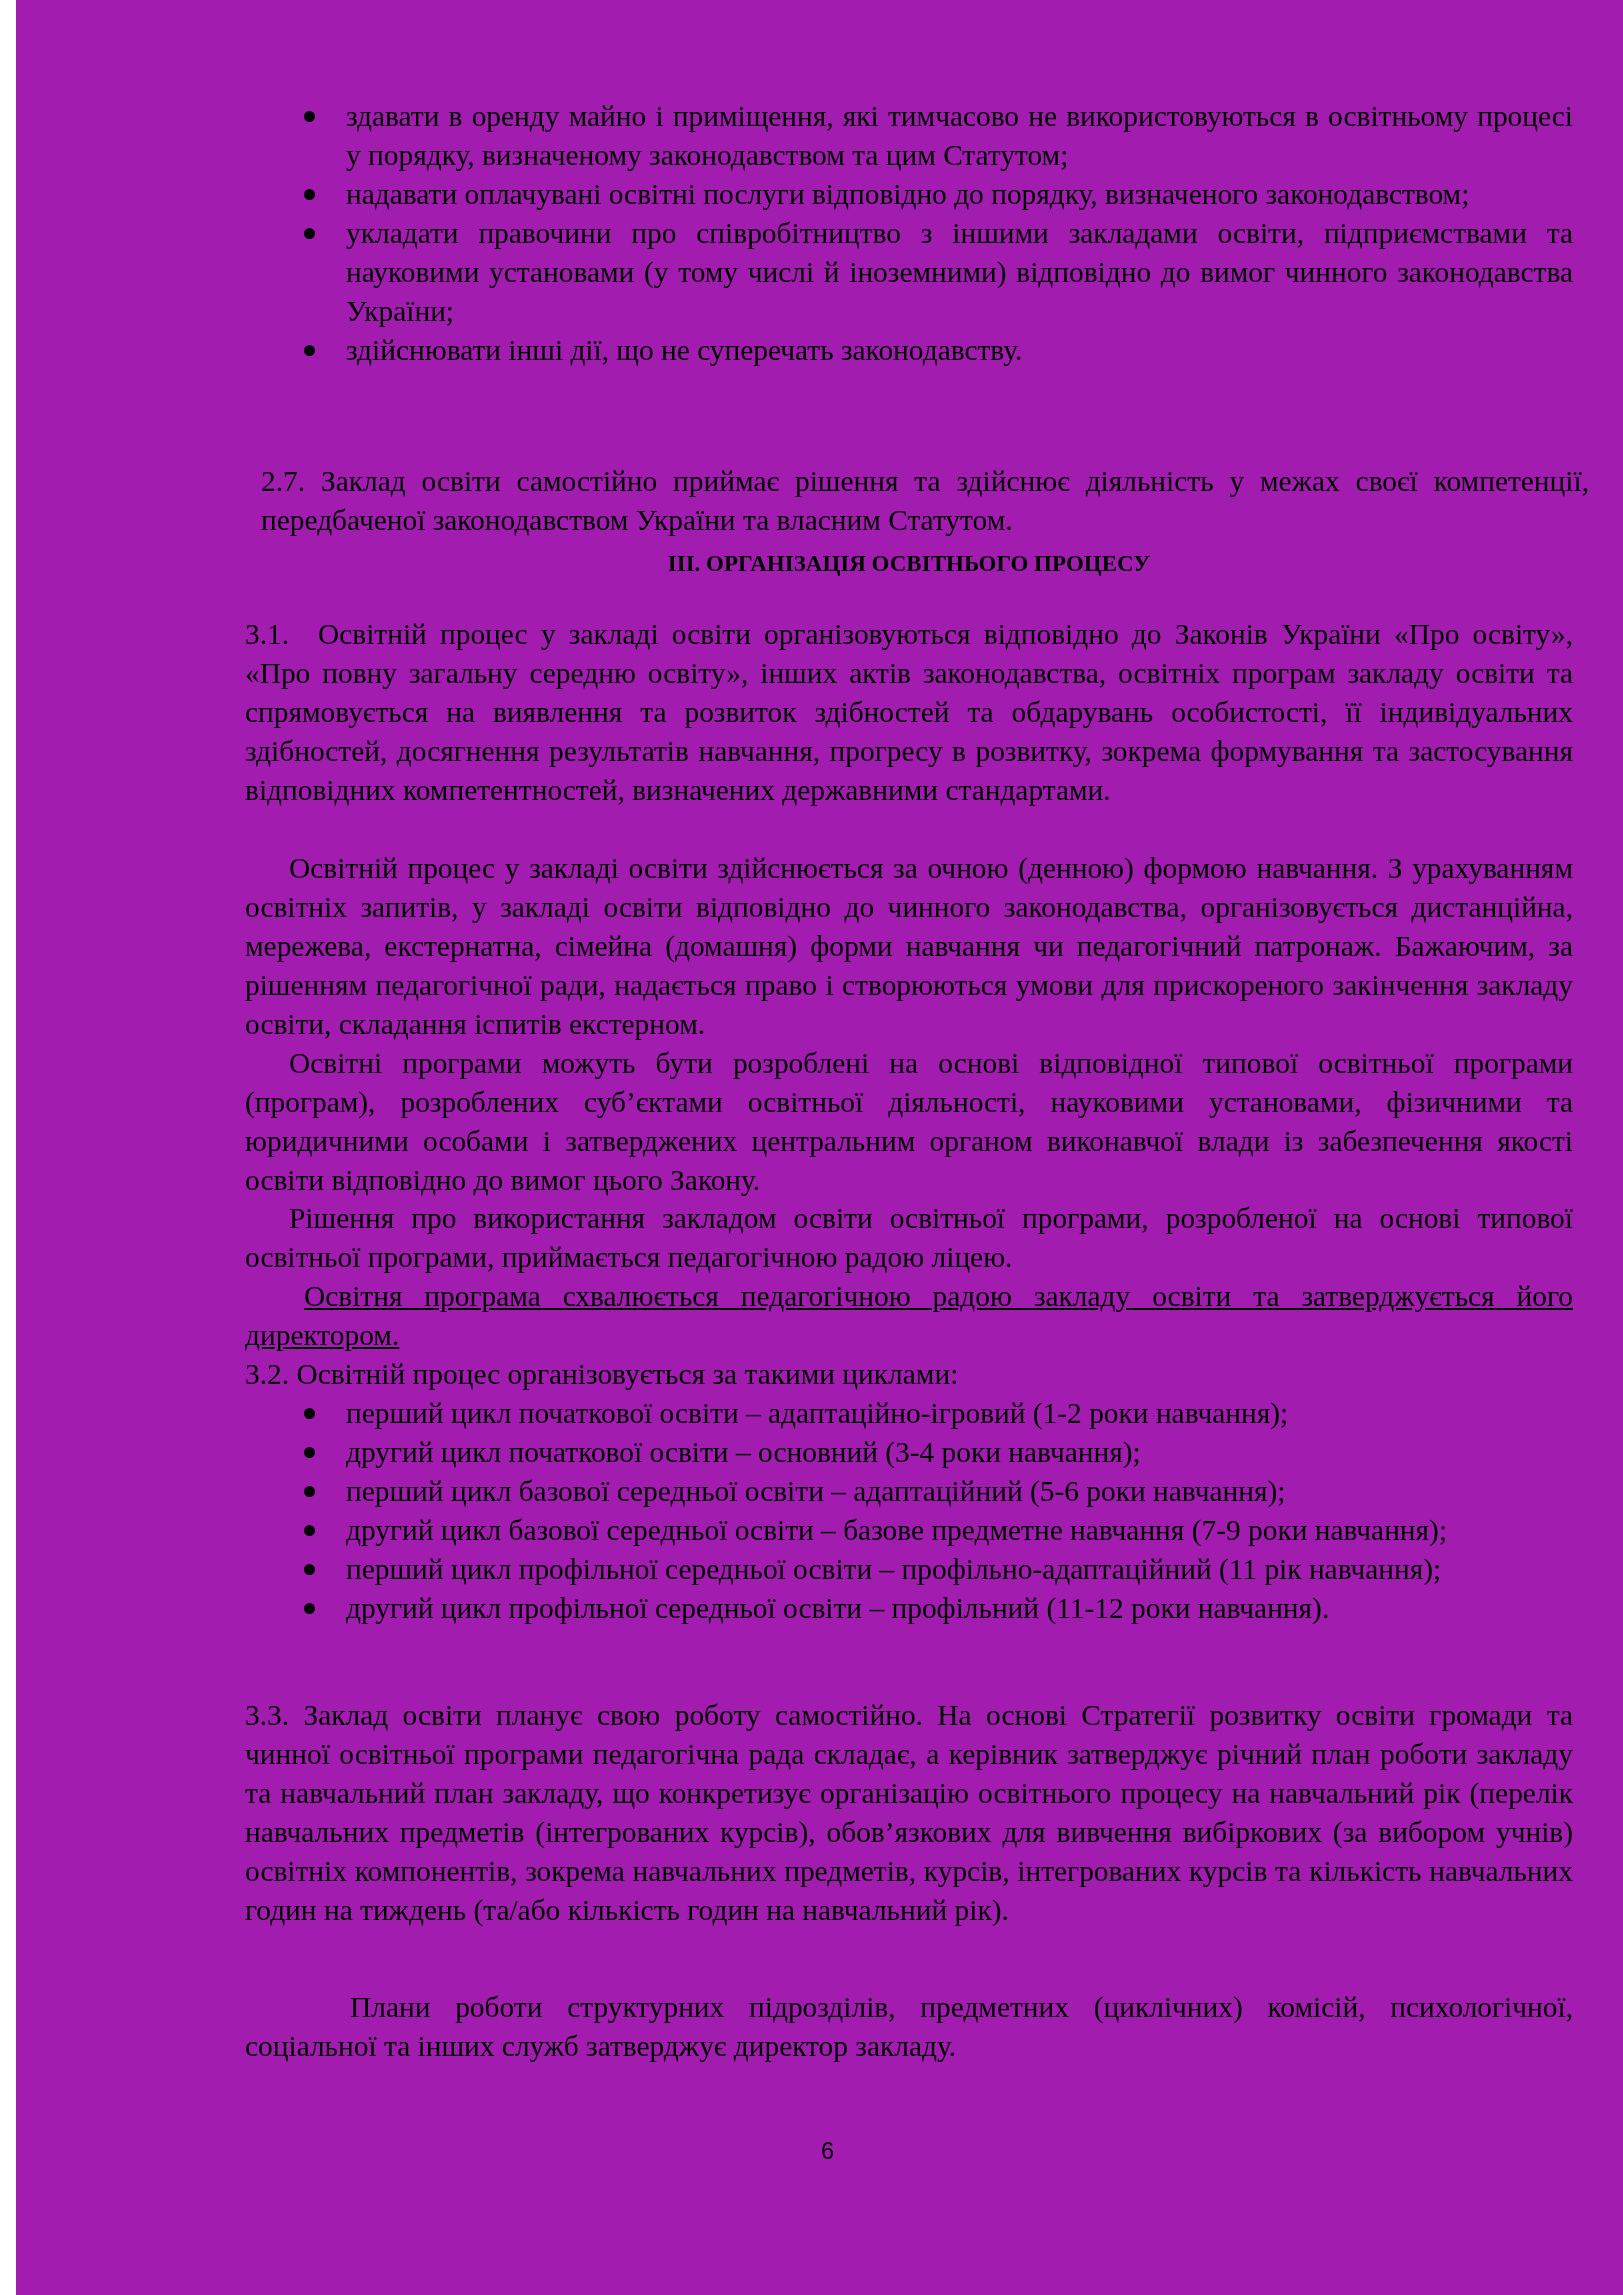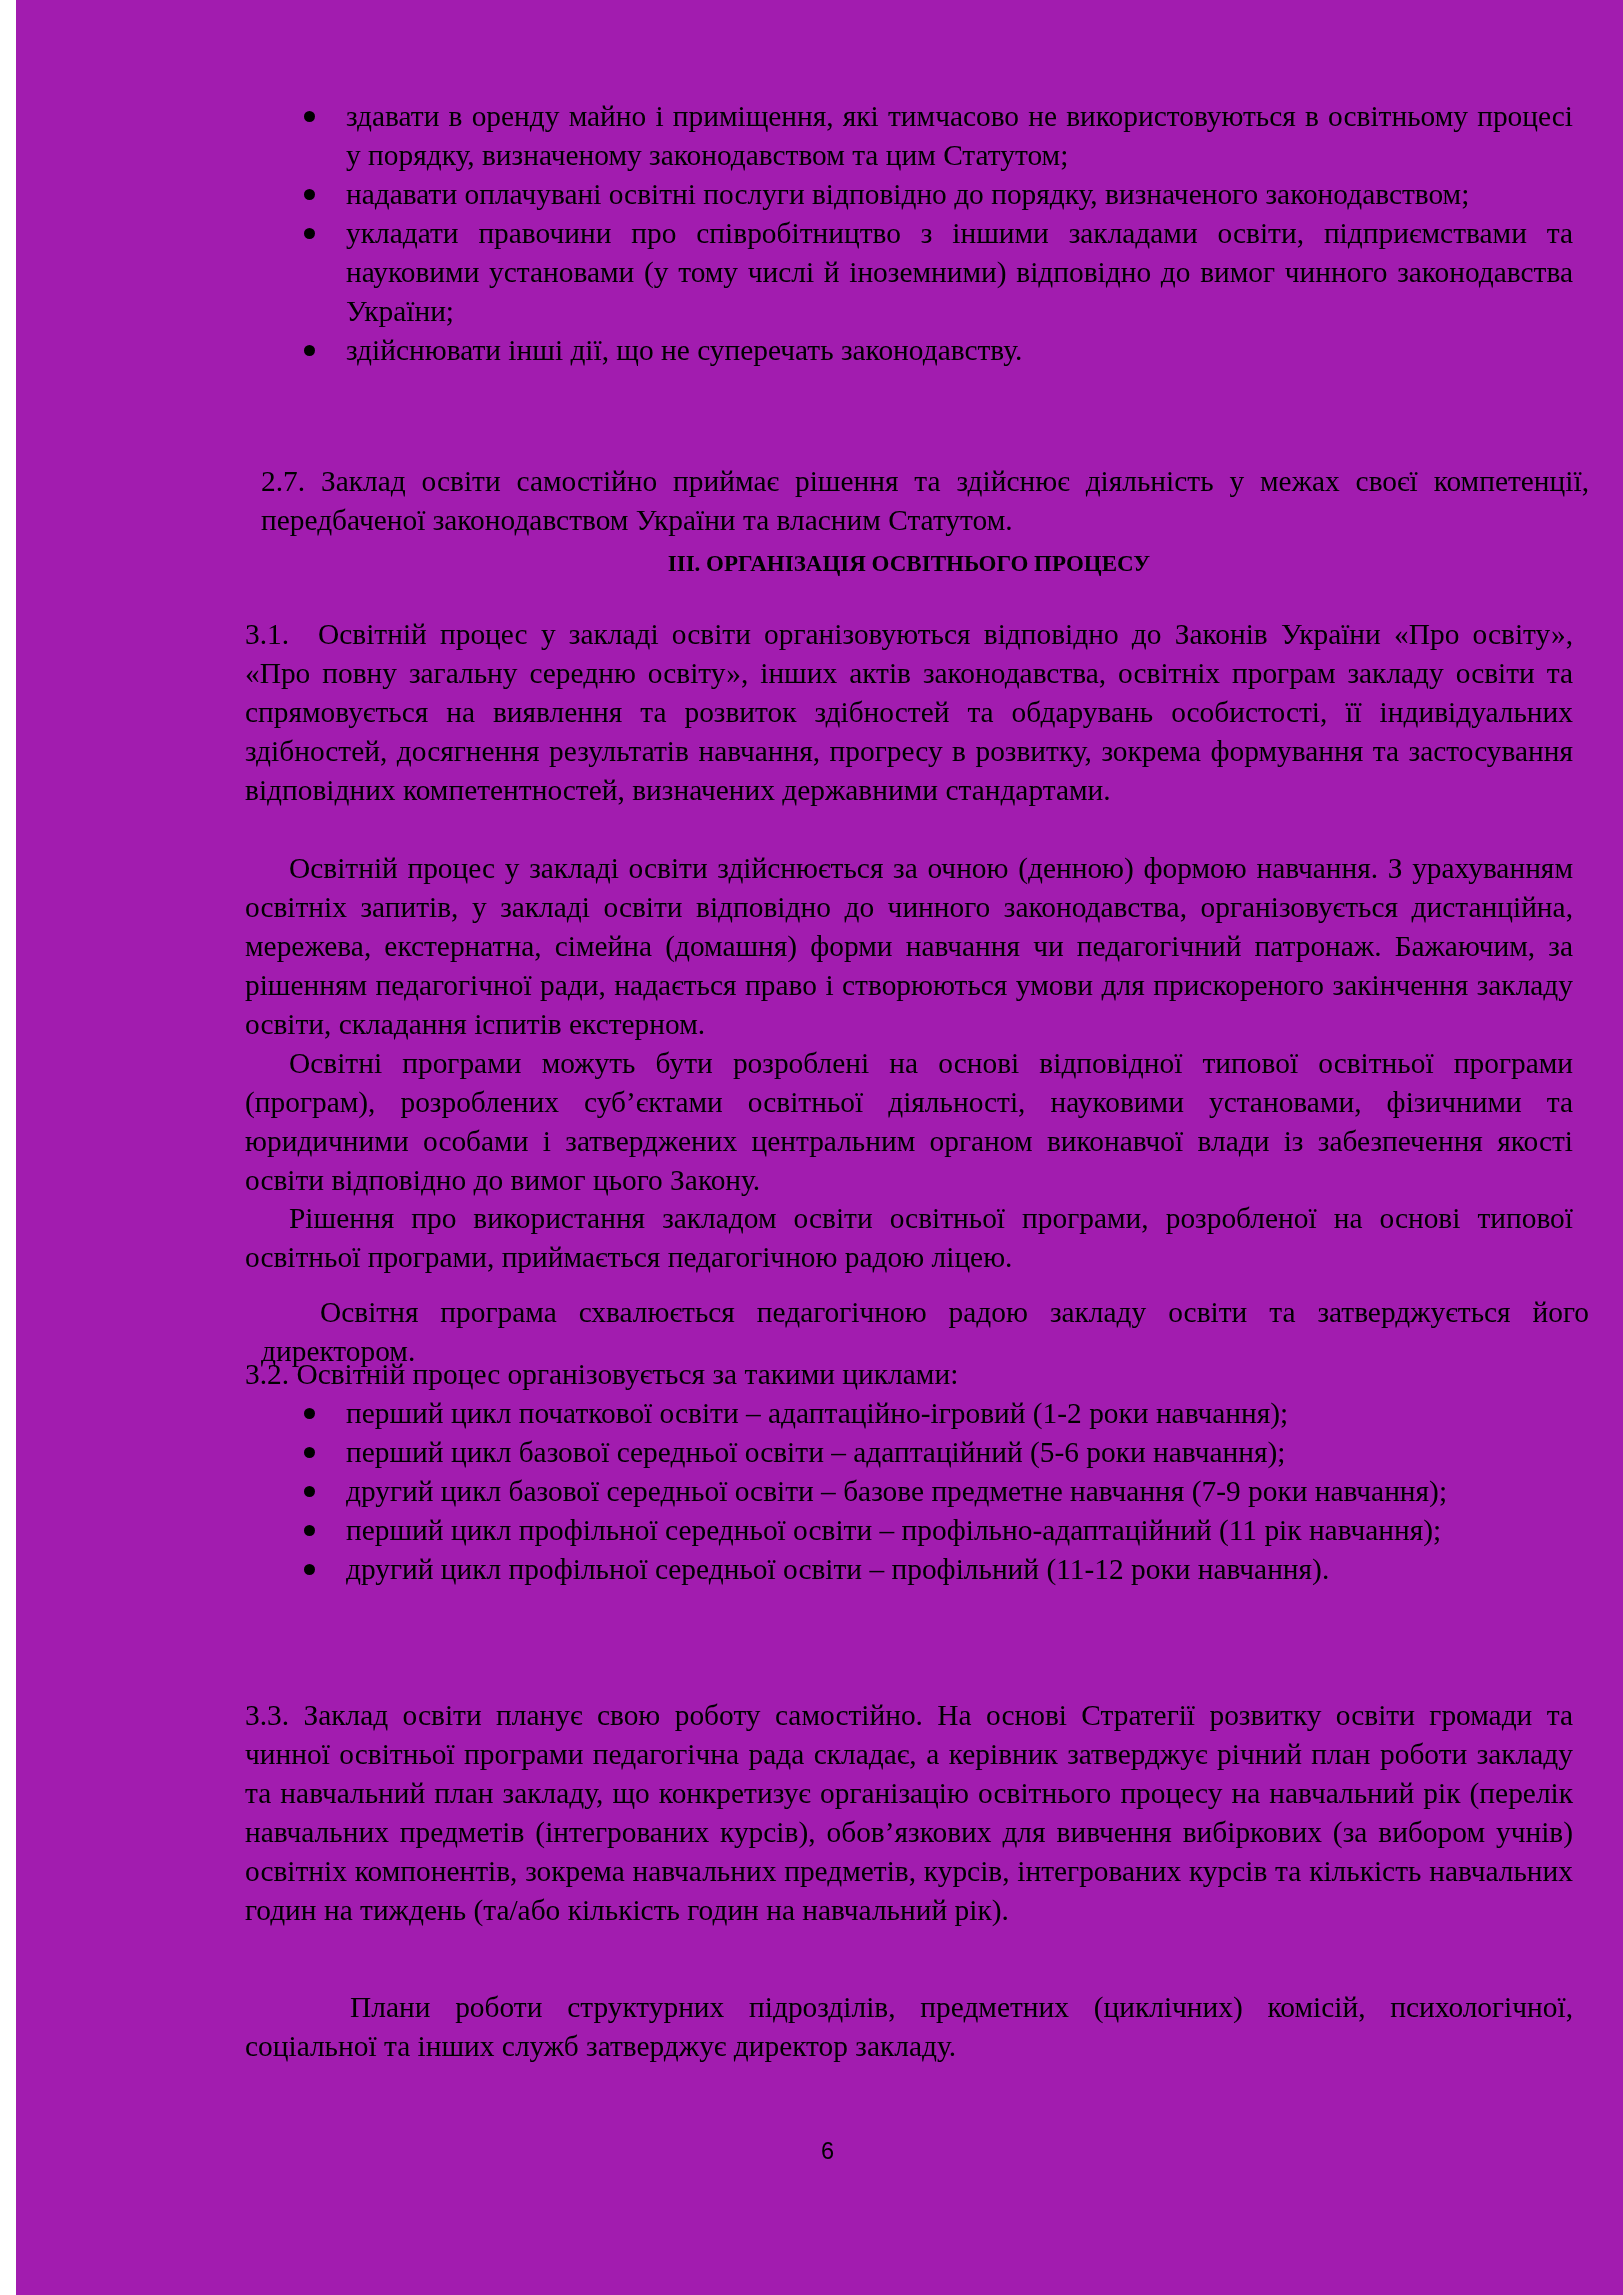--- a/index.html
+++ b/index.html
@@ -37,26 +37,27 @@
   <h2 class="heading" style="top:544px; margin:0;">ІІІ. ОРГАНІЗАЦІЯ ОСВІТНЬОГО ПРОЦЕСУ</h2>
 
   <p class="block txt just" style="top:615px; margin:0;"><span class="num31">3.1.</span><span>Освітній процес у закладі освіти організовуються відповідно до Законів України «Про освіту», «Про повну загальну середню освіту», інших актів законодавства, освітніх програм закладу освіти та спрямовується на виявлення та розвиток здібностей та обдарувань особистості, її індивідуальних здібностей, досягнення результатів навчання, прогресу в розвитку, зокрема формування та застосування відповідних компетентностей, визначених державними стандартами.</span></p>
 
   <p class="block txt just indent1" style="top:849px; margin:0;">Освітній процес у  закладі освіти здійснюється за очною (денною) формою навчання. З урахуванням освітніх запитів, у закладі освіти відповідно до чинного законодавства, організовується дистанційна, мережева, екстернатна, сімейна (домашня) форми навчання чи педагогічний патронаж. Бажаючим, за рішенням педагогічної ради, надається право і створюються умови для прискореного закінчення закладу освіти, складання іспитів екстерном.</p>
 
   <p class="block txt just indent1" style="top:1044px; margin:0;">Освітні програми можуть бути розроблені на основі відповідної типової освітньої програми (програм), розроблених суб’єктами освітньої діяльності, науковими установами, фізичними та юридичними особами і затверджених центральним органом виконавчої влади із забезпечення якості освіти відповідно до вимог цього Закону.</p>
 
   <p class="block txt just indent1" style="top:1199px; margin:0;">Рішення про використання закладом освіти освітньої програми, розробленої на основі типової освітньої програми, приймається педагогічною радою ліцею.</p>
 
-  <p class="block txt just indent2" style="top:1277px; margin:16px;">Освітня програма схвалюється педагогічною радою закладу освіти та затверджується його директором.</p>
+  <p class="block txt just indent2" style="top:1277px; margin:0;text-decoration:underline;">Освітня програма схвалюється педагогічною радою закладу освіти та затверджується його директором.</p>
 
   <p class="block txt" style="top:1355px; margin:0;">3.2. Освітній процес організовується за такими циклами:</p>
 
   <ul class="bullets txt" style="top:1394px;">
     <li><span class="bullet"></span><span>перший цикл початкової освіти – адаптаційно-ігровий (1-2 роки навчання);</span></li>
+    <li><span class="bullet"></span><span>другий цикл початкової освіти – основний (3-4 роки навчання);</span></li>
     <li><span class="bullet"></span><span>перший цикл базової середньої освіти – адаптаційний (5-6 роки навчання);</span></li>
     <li><span class="bullet"></span><span>другий цикл базової середньої освіти – базове предметне навчання (7-9 роки навчання);</span></li>
     <li><span class="bullet"></span><span>перший цикл профільної середньої освіти – профільно-адаптаційний (11 рік навчання);</span></li>
     <li><span class="bullet"></span><span>другий цикл профільної середньої освіти – профільний (11-12 роки навчання).</span></li>
   </ul>
 
   <p class="block txt just" style="top:1696px; margin:0;">3.3. Заклад освіти планує свою роботу самостійно. На основі Стратегії розвитку освіти громади та чинної освітньої програми педагогічна рада складає, а керівник затверджує річний план роботи закладу та навчальний план закладу, що конкретизує організацію освітнього процесу на навчальний рік (перелік навчальних предметів (інтегрованих курсів), обов’язкових для вивчення вибіркових (за вибором учнів) освітніх компонентів, зокрема навчальних предметів, курсів, інтегрованих курсів та кількість навчальних годин на тиждень (та/або кількість годин на навчальний рік).</p>
 
   <p class="block txt just indent3" style="top:1988px; margin:0;">Плани роботи структурних підрозділів, предметних (циклічних) комісій, психологічної, соціальної та інших служб затверджує директор закладу.</p>
 

